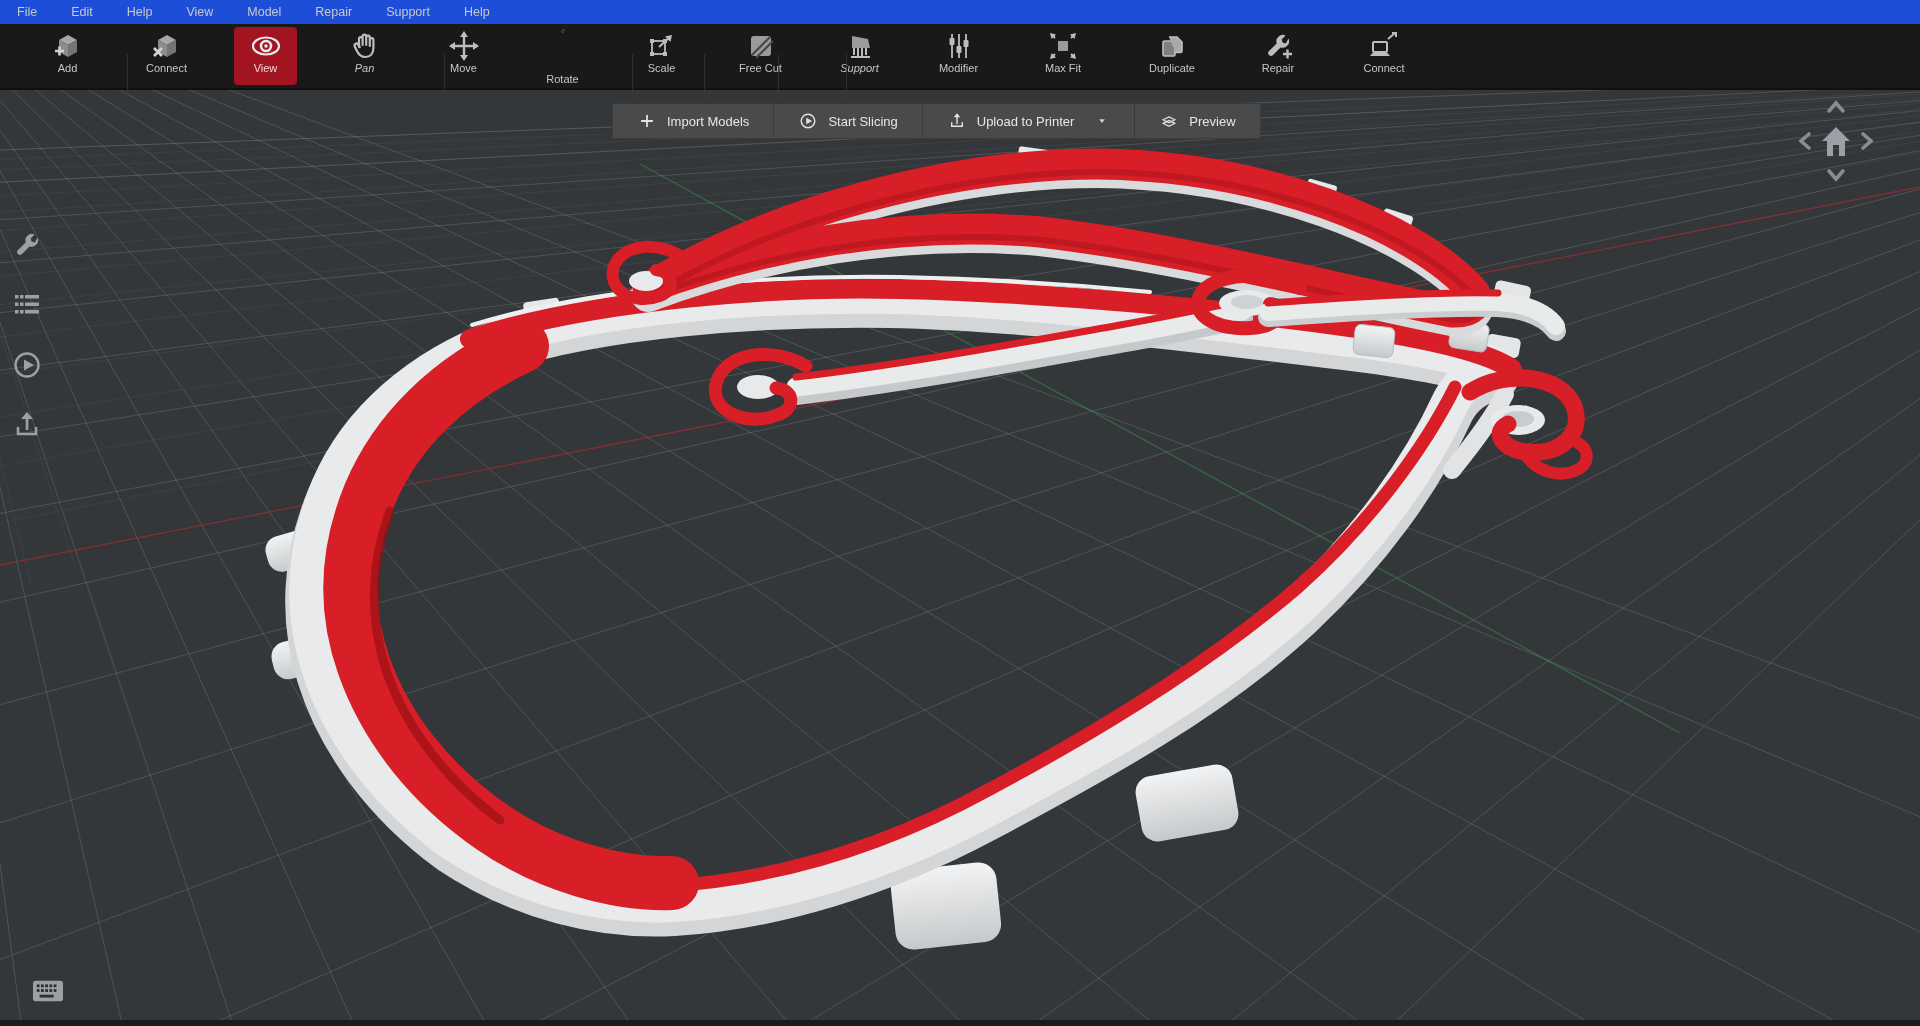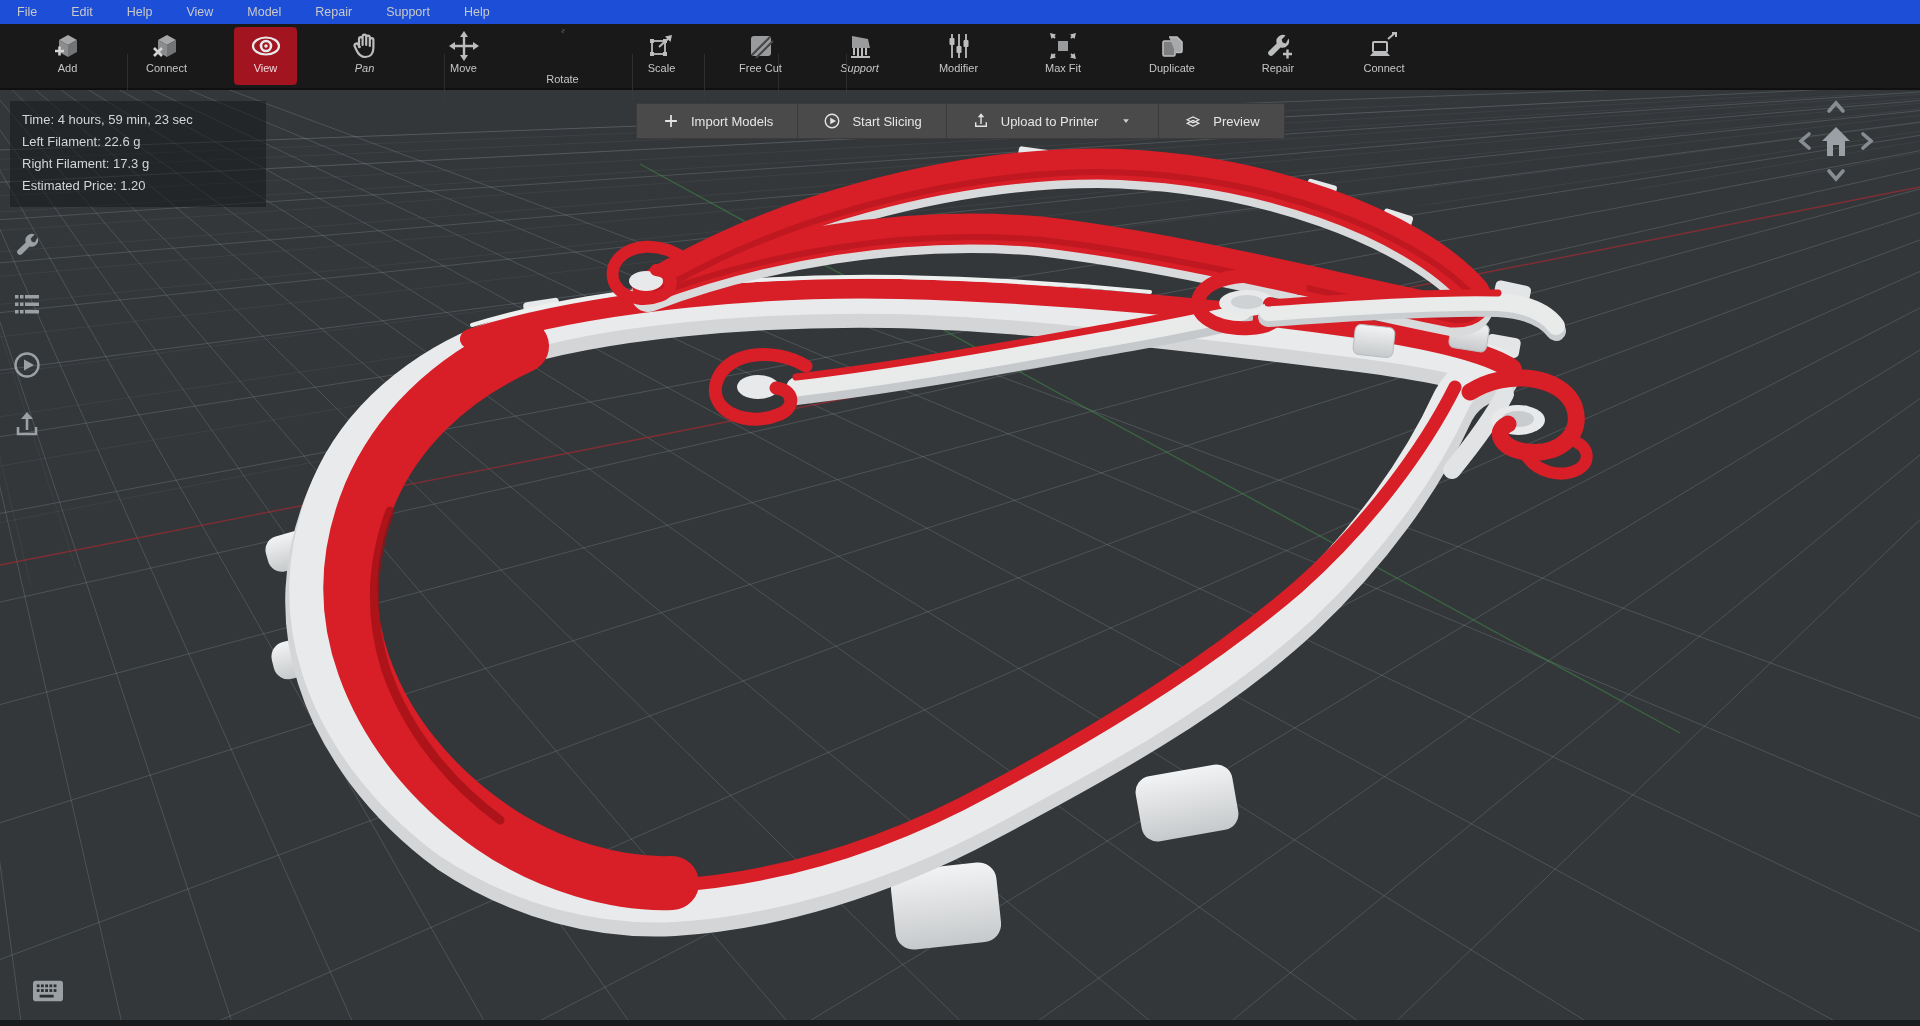--- a/index.html
+++ b/index.html
@@ -20,21 +20,21 @@
   .tb-item.active .tb-label{color:#f0d9da;}
   .tb-item.active .icon{color:#e8e9ea;}
   .tb-sep{position:absolute;top:30px;width:1px;height:46px;background:#3b3b3b;opacity:.65;}
   
   .viewport{position:absolute;left:0;top:90px;width:1920px;height:930px;}
   .bottom-strip{position:absolute;left:0;bottom:0;width:100%;height:6px;background:#191b1c;z-index:5;}
   
   .stats{position:absolute;left:10px;top:101px;width:232px;background:rgba(22,26,28,.55);
          padding:8px 12px 10px 12px;z-index:20;border-radius:1px;}
   .stats div{color:#d3d5d6;font-size:13px;line-height:22px;white-space:nowrap;}
-  .action-bar{position:absolute;left:636px;top:103px;height:36px;display:flex;z-index:20;
+  .action-bar{position:absolute;left:612px;top:103px;height:36px;display:flex;z-index:20;
               background:#4a4a4b;border:1px solid #3b3b3b;box-sizing:border-box;}
   .ab-btn{display:flex;align-items:center;padding:0 24px;color:#e6e6e6;font-size:13px;cursor:default;}
   .ab-btn .icon{width:20px;height:20px;margin-right:10px;color:#e3e3e3;}
   .ab-sep{width:1px;background:#3a3a3a;margin:0;}
   .ab-caret{width:16px;height:12px;margin-left:20px;color:#cfcfcf;}
   .navcube{position:absolute;left:1792px;top:94px;width:88px;height:94px;z-index:20;}
   .side-tools{position:absolute;left:10px;top:228px;width:36px;z-index:20;}
   .side-tools .st-item{width:34px;height:34px;margin-bottom:26px;color:#9aa0a4;}
   .kbd-toggle{position:absolute;left:28px;top:976px;width:40px;height:28px;color:#9aa0a4;z-index:20;}
 </style>
@@ -393,26 +393,20 @@
           <path stroke="#e9eaea" stroke-width="18" d="M 1268,312
             C 1350,306 1440,300 1498,302 C 1528,304 1546,312 1556,326"></path>
           <path transform="translate(0,-9)" stroke="#d81e26" stroke-width="7" d="M 1268,312
             C 1350,306 1440,300 1498,302"></path>
         </g>
       </g>
     </svg>
   </div>
   <div class="bottom-strip"></div>
 
-  <div class="stats">
-    <div>Time: 4 hours, 59 min, 23 sec</div>
-    <div>Left Filament: 22.6 g</div>
-    <div>Right Filament: 17.3 g</div>
-    <div>Estimated Price: 1.20</div>
-  </div>
 
   <div class="action-bar" id="actionbar">
       <div class="ab-btn">
         <svg class="icon " viewBox="0 0 34 34">
           <path d="M17,7 V27 M7,17 H27" stroke="currentColor" stroke-width="3"></path>
         </svg>
         <span>Import Models</span>
       </div>
       <div class="ab-sep"></div>
       <div class="ab-btn">

